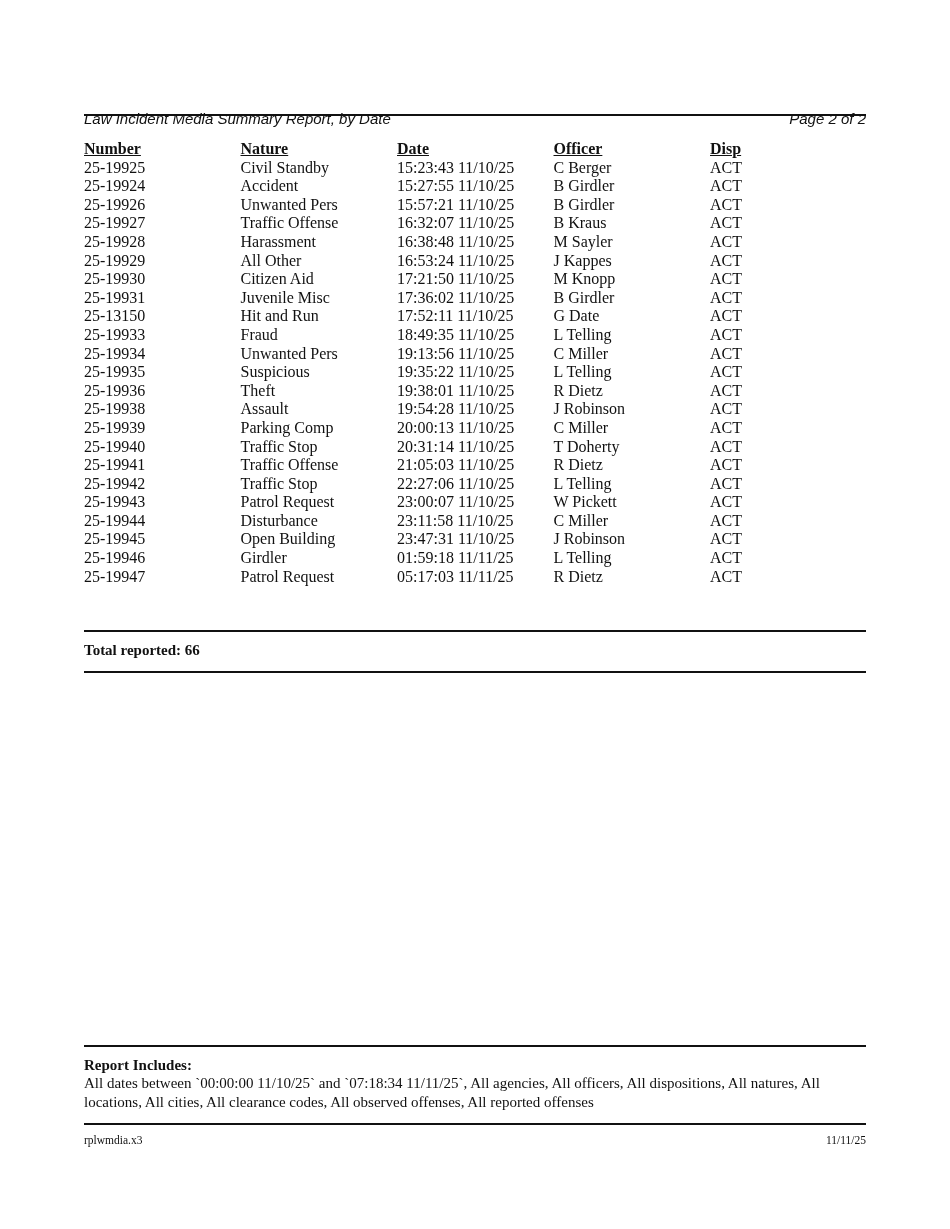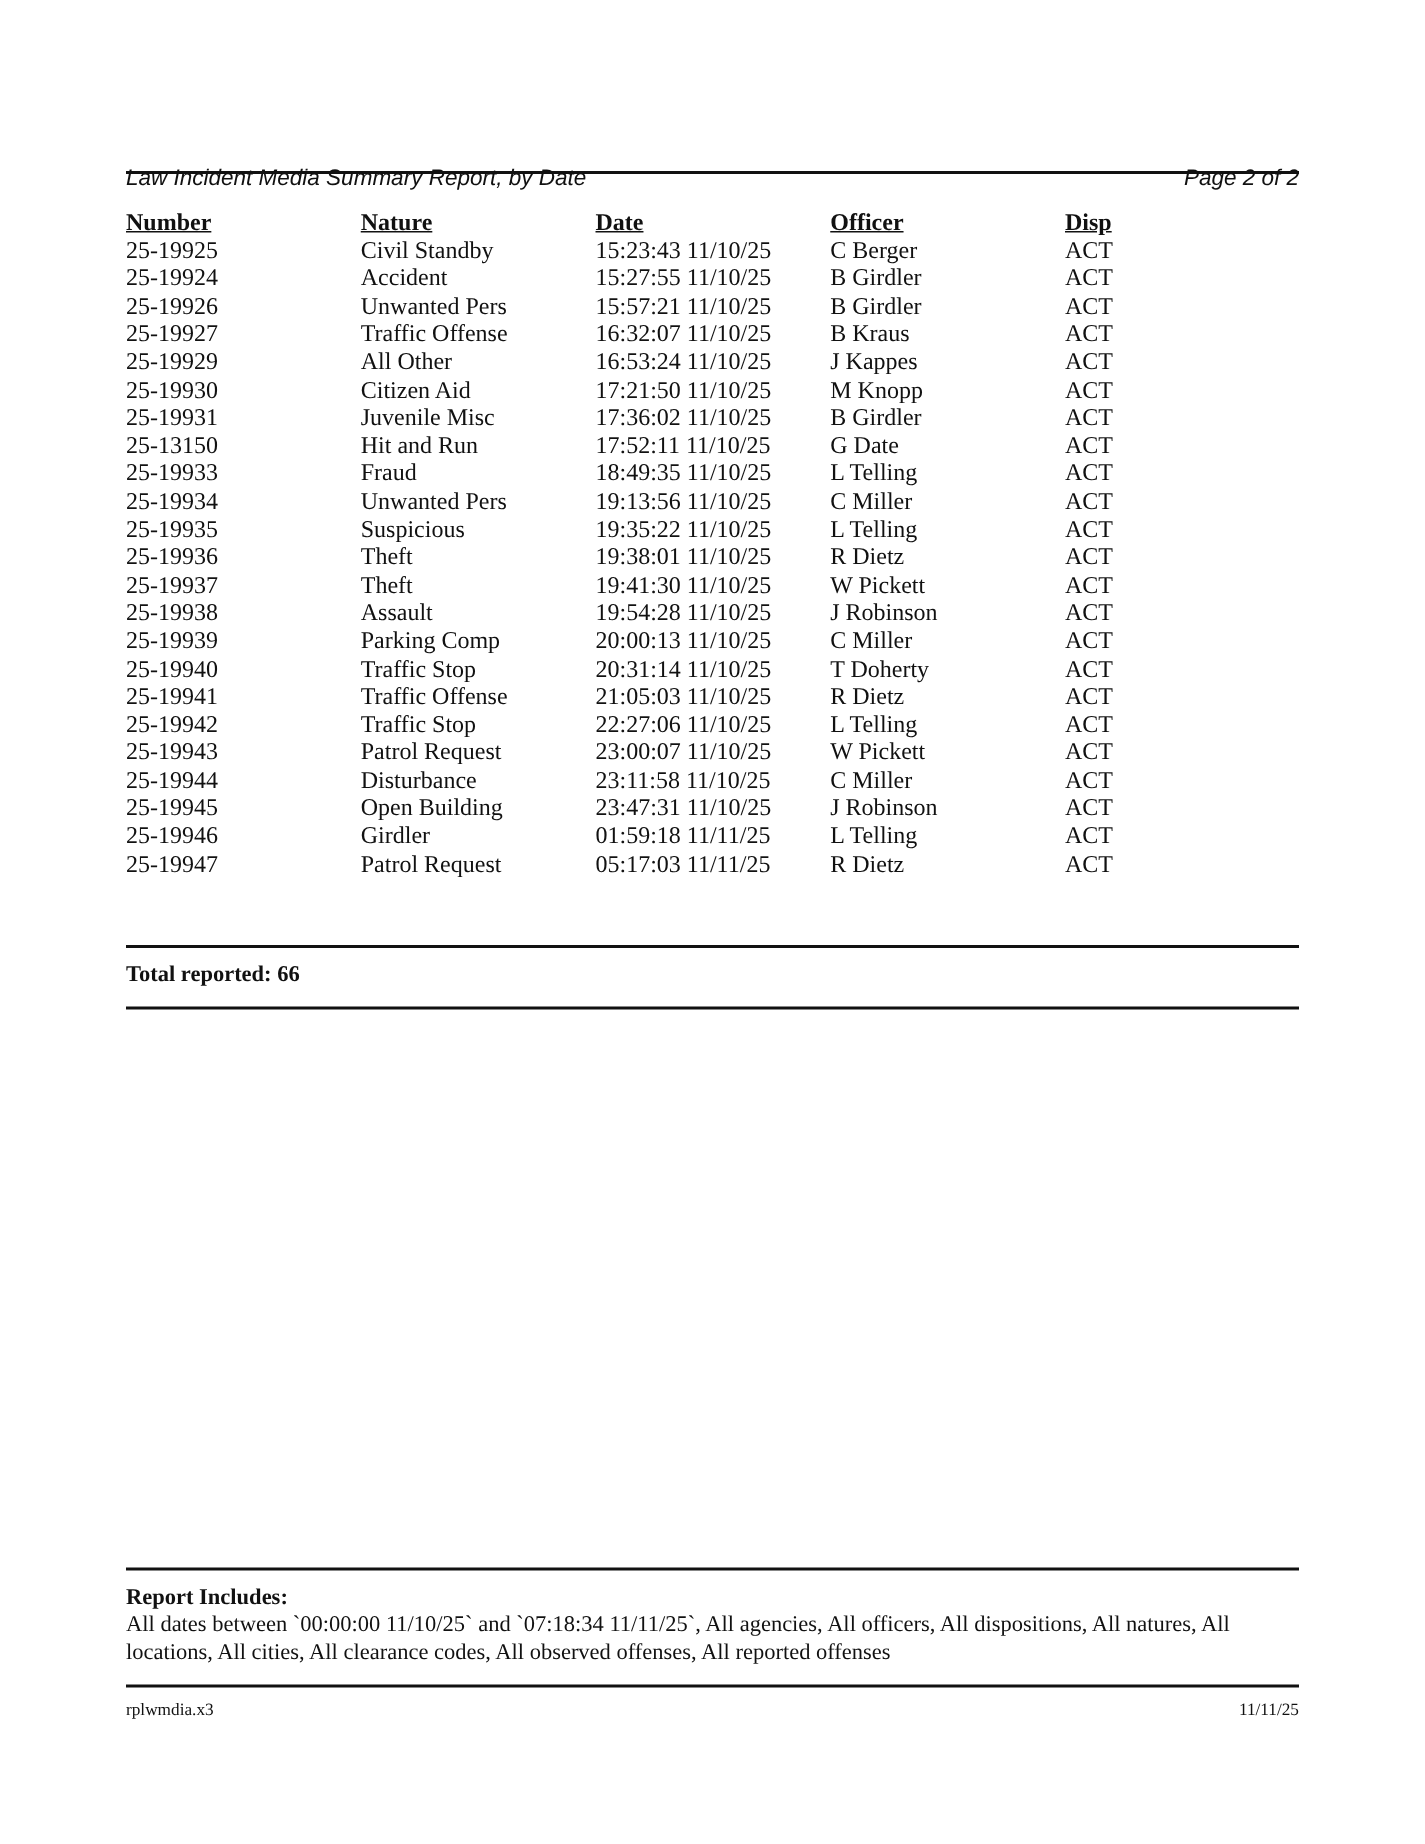--- a/index.html
+++ b/index.html
@@ -154,20 +154,27 @@
           <td class="c-disp">ACT</td>
         </tr>
         <tr>
           <td class="c-num">25-19927</td>
           <td class="c-nat">Traffic Offense</td>
           <td class="c-date">16:32:07 11/10/25</td>
           <td class="c-off">B Kraus</td>
           <td class="c-disp">ACT</td>
         </tr>
         <tr>
+          <td class="c-num">25-19928</td>
+          <td class="c-nat">Harassment</td>
+          <td class="c-date">16:38:48 11/10/25</td>
+          <td class="c-off">M Sayler</td>
+          <td class="c-disp">ACT</td>
+        </tr>
+        <tr>
           <td class="c-num">25-19929</td>
           <td class="c-nat">All Other</td>
           <td class="c-date">16:53:24 11/10/25</td>
           <td class="c-off">J Kappes</td>
           <td class="c-disp">ACT</td>
         </tr>
         <tr>
           <td class="c-num">25-19930</td>
           <td class="c-nat">Citizen Aid</td>
           <td class="c-date">17:21:50 11/10/25</td>
@@ -210,27 +217,20 @@
           <td class="c-disp">ACT</td>
         </tr>
         <tr>
           <td class="c-num">25-19936</td>
           <td class="c-nat">Theft</td>
           <td class="c-date">19:38:01 11/10/25</td>
           <td class="c-off">R Dietz</td>
           <td class="c-disp">ACT</td>
         </tr>
         <tr>
-          <td class="c-num">25-19937</td>
-          <td class="c-nat">Theft</td>
-          <td class="c-date">19:41:30 11/10/25</td>
-          <td class="c-off">W Pickett</td>
-          <td class="c-disp">ACT</td>
-        </tr>
-        <tr>
           <td class="c-num">25-19938</td>
           <td class="c-nat">Assault</td>
           <td class="c-date">19:54:28 11/10/25</td>
           <td class="c-off">J Robinson</td>
           <td class="c-disp">ACT</td>
         </tr>
         <tr>
           <td class="c-num">25-19939</td>
           <td class="c-nat">Parking Comp</td>
           <td class="c-date">20:00:13 11/10/25</td>

